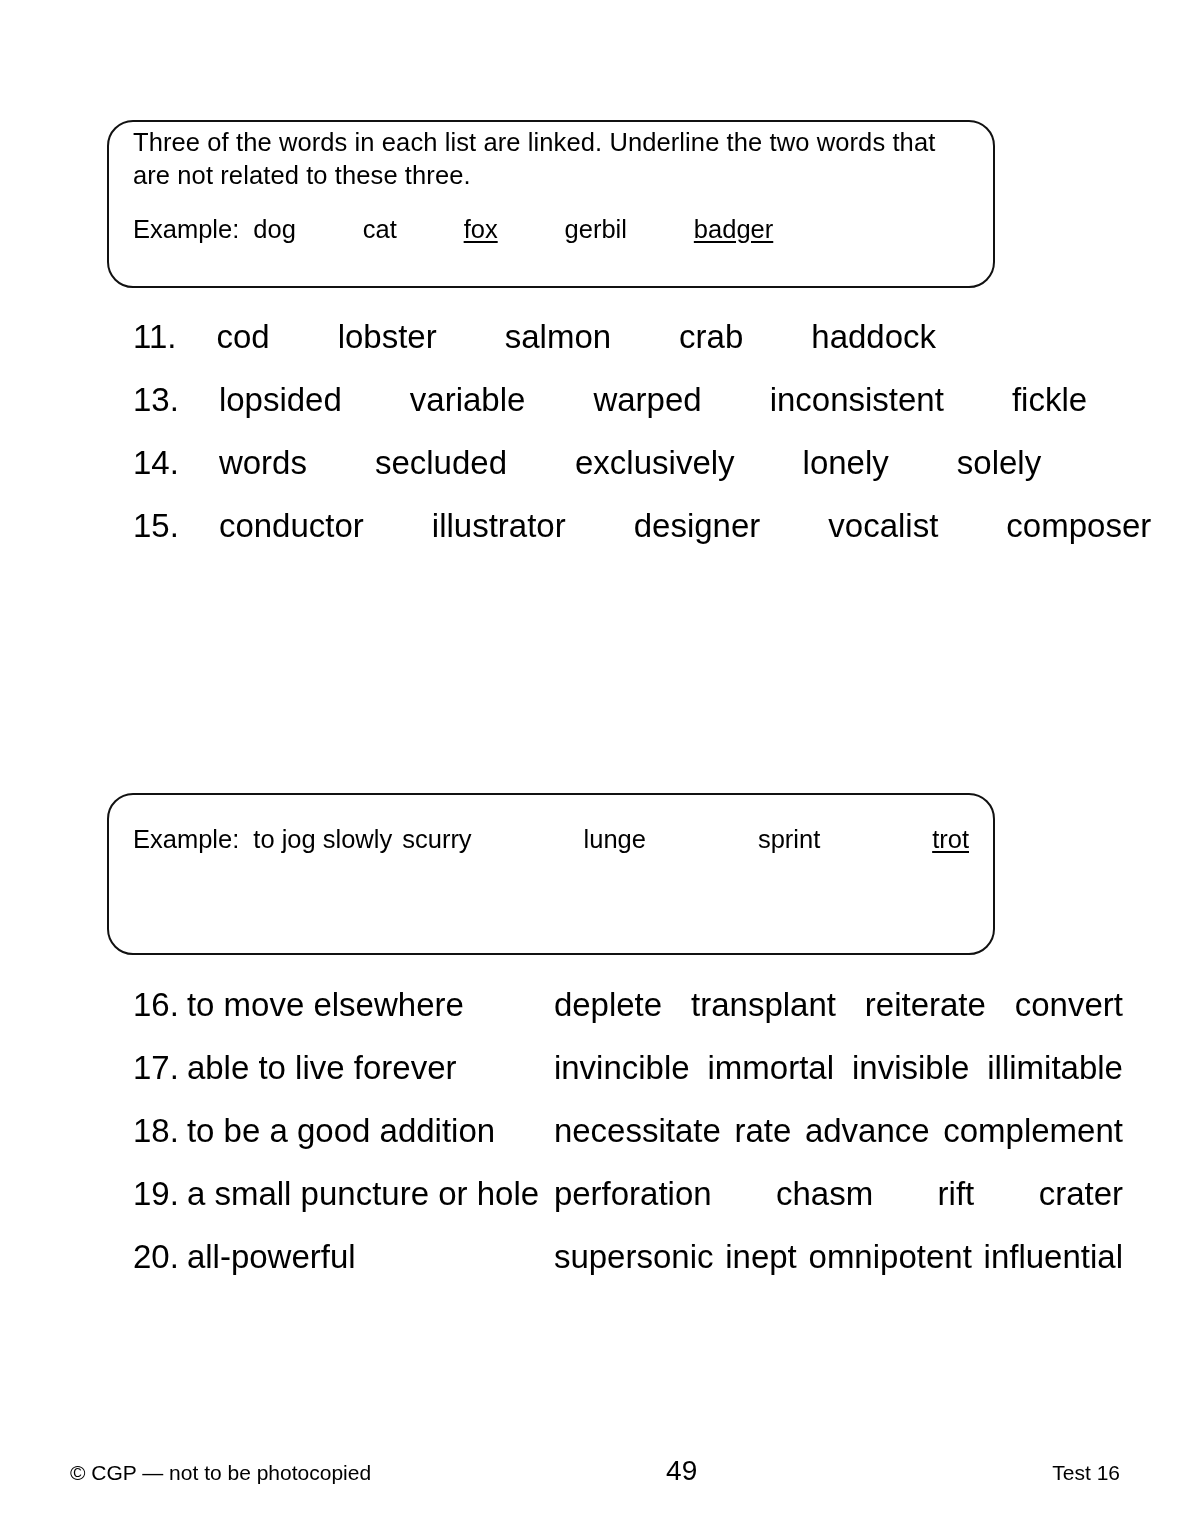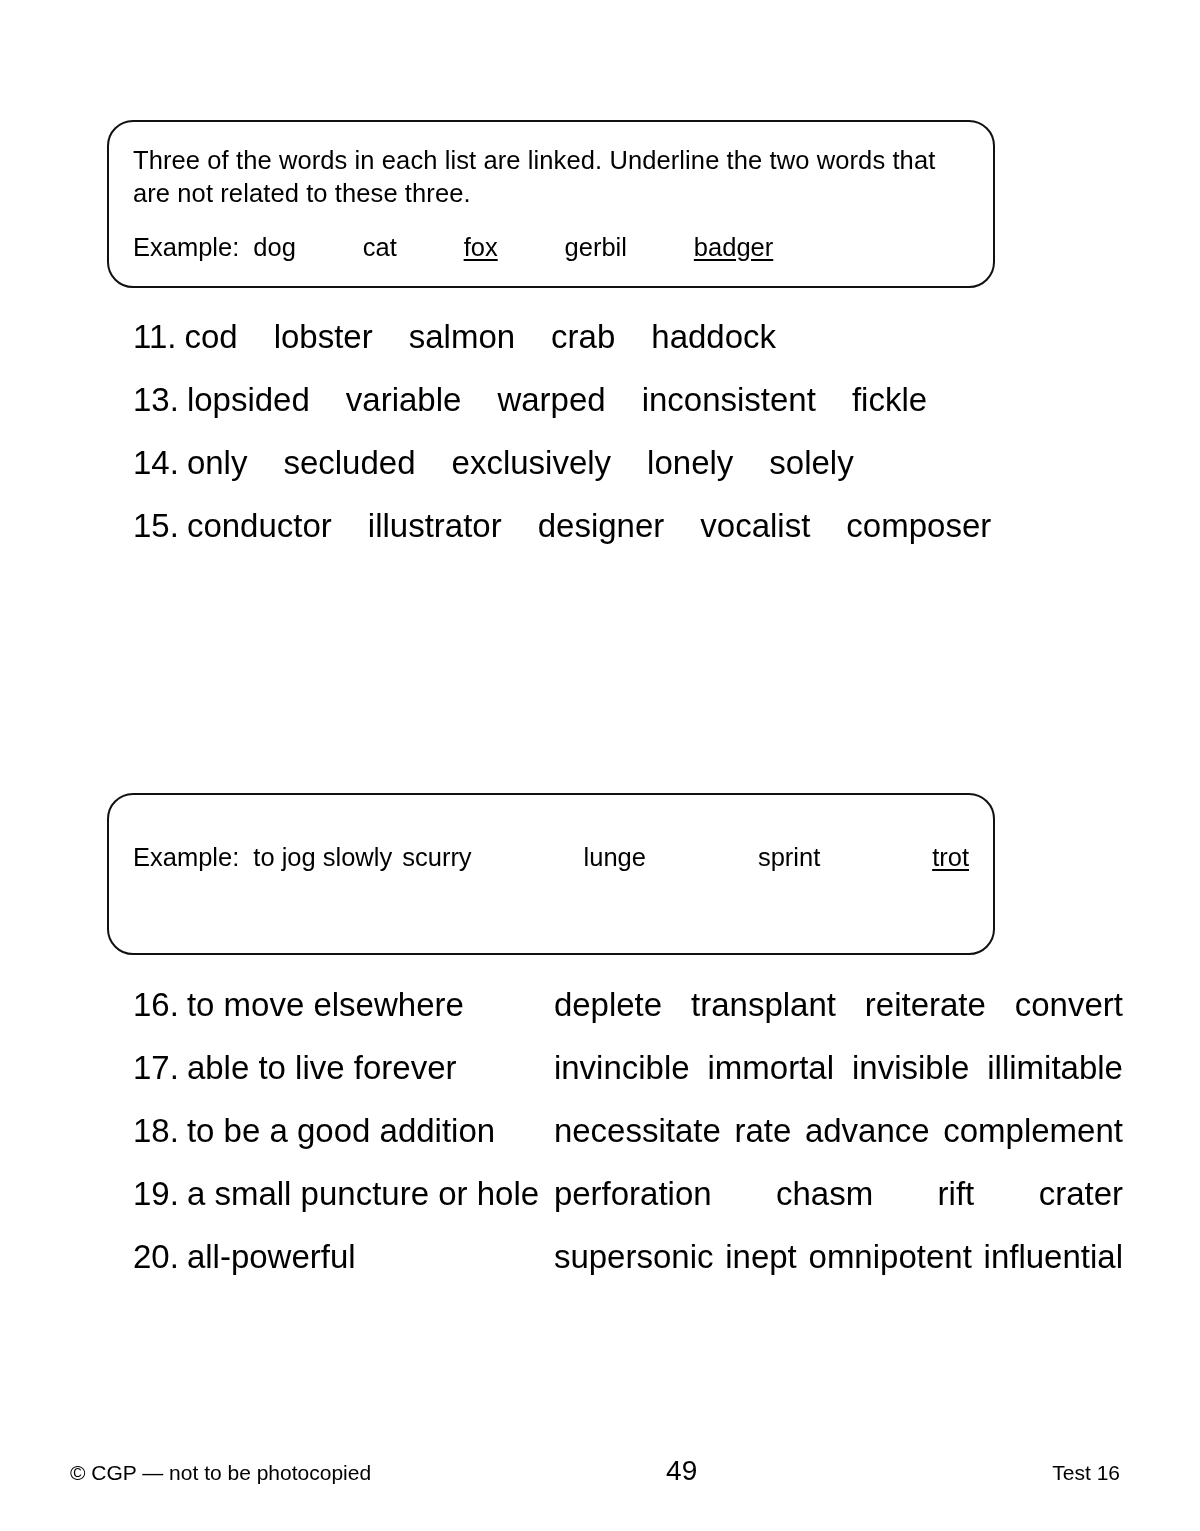--- a/index.html
+++ b/index.html
@@ -23,21 +23,21 @@
 
   
   .instruction-box {
     position: absolute;
     left: 107px;
     width: 888px;
     box-sizing: border-box;
     border: 2.5px solid #111111;
     border-radius: 26px;
     background: #ffffff;
-    padding: 22px 24px 18px 24px;
+    padding: 4px 24px 18px 24px;
   }
   #box-1 { top: 120px; height: 168px; }
   #box-2 { top: 793px; height: 162px; }
 
   .instruction-text {
     font-size: 25.5px;
     line-height: 1.28;
     letter-spacing: 0.1px;
     white-space: pre-line;
   }
@@ -100,21 +100,21 @@
   }
   #list-2 .qlead { width: 367px; }
 
   .qwords {
     display: flex;
     flex: 1 1 auto;
     justify-content: space-between;
     white-space: nowrap;
   }
   #list-1 .qwords { justify-content: flex-start; }
-  #list-1 .qwords .w { margin-right: 36px; }
+  #list-1 .qwords .w { margin-right: 36px; margin-left: 32px; }
   #list-1 .qwords .w:last-child { margin-right: 0; }
 
   
   .footer {
     position: absolute;
     left: 70px;
     right: 80px;
     top: 1455px;
     display: flex;
     align-items: baseline;
@@ -164,21 +164,21 @@
         <span class="w">variable</span>
         <span class="w">warped</span>
         <span class="w">inconsistent</span>
         <span class="w">fickle</span>
       </span>
     </div>
 
     <div class="qrow">
       <span class="qnum">14.</span>
       <span class="qwords">
-        <span class="w">only</span>
+        <span class="w">words</span>
         <span class="w">secluded</span>
         <span class="w">exclusively</span>
         <span class="w">lonely</span>
         <span class="w">solely</span>
       </span>
     </div>
 
     <div class="qrow">
       <span class="qnum">15.</span>
       <span class="qwords">

